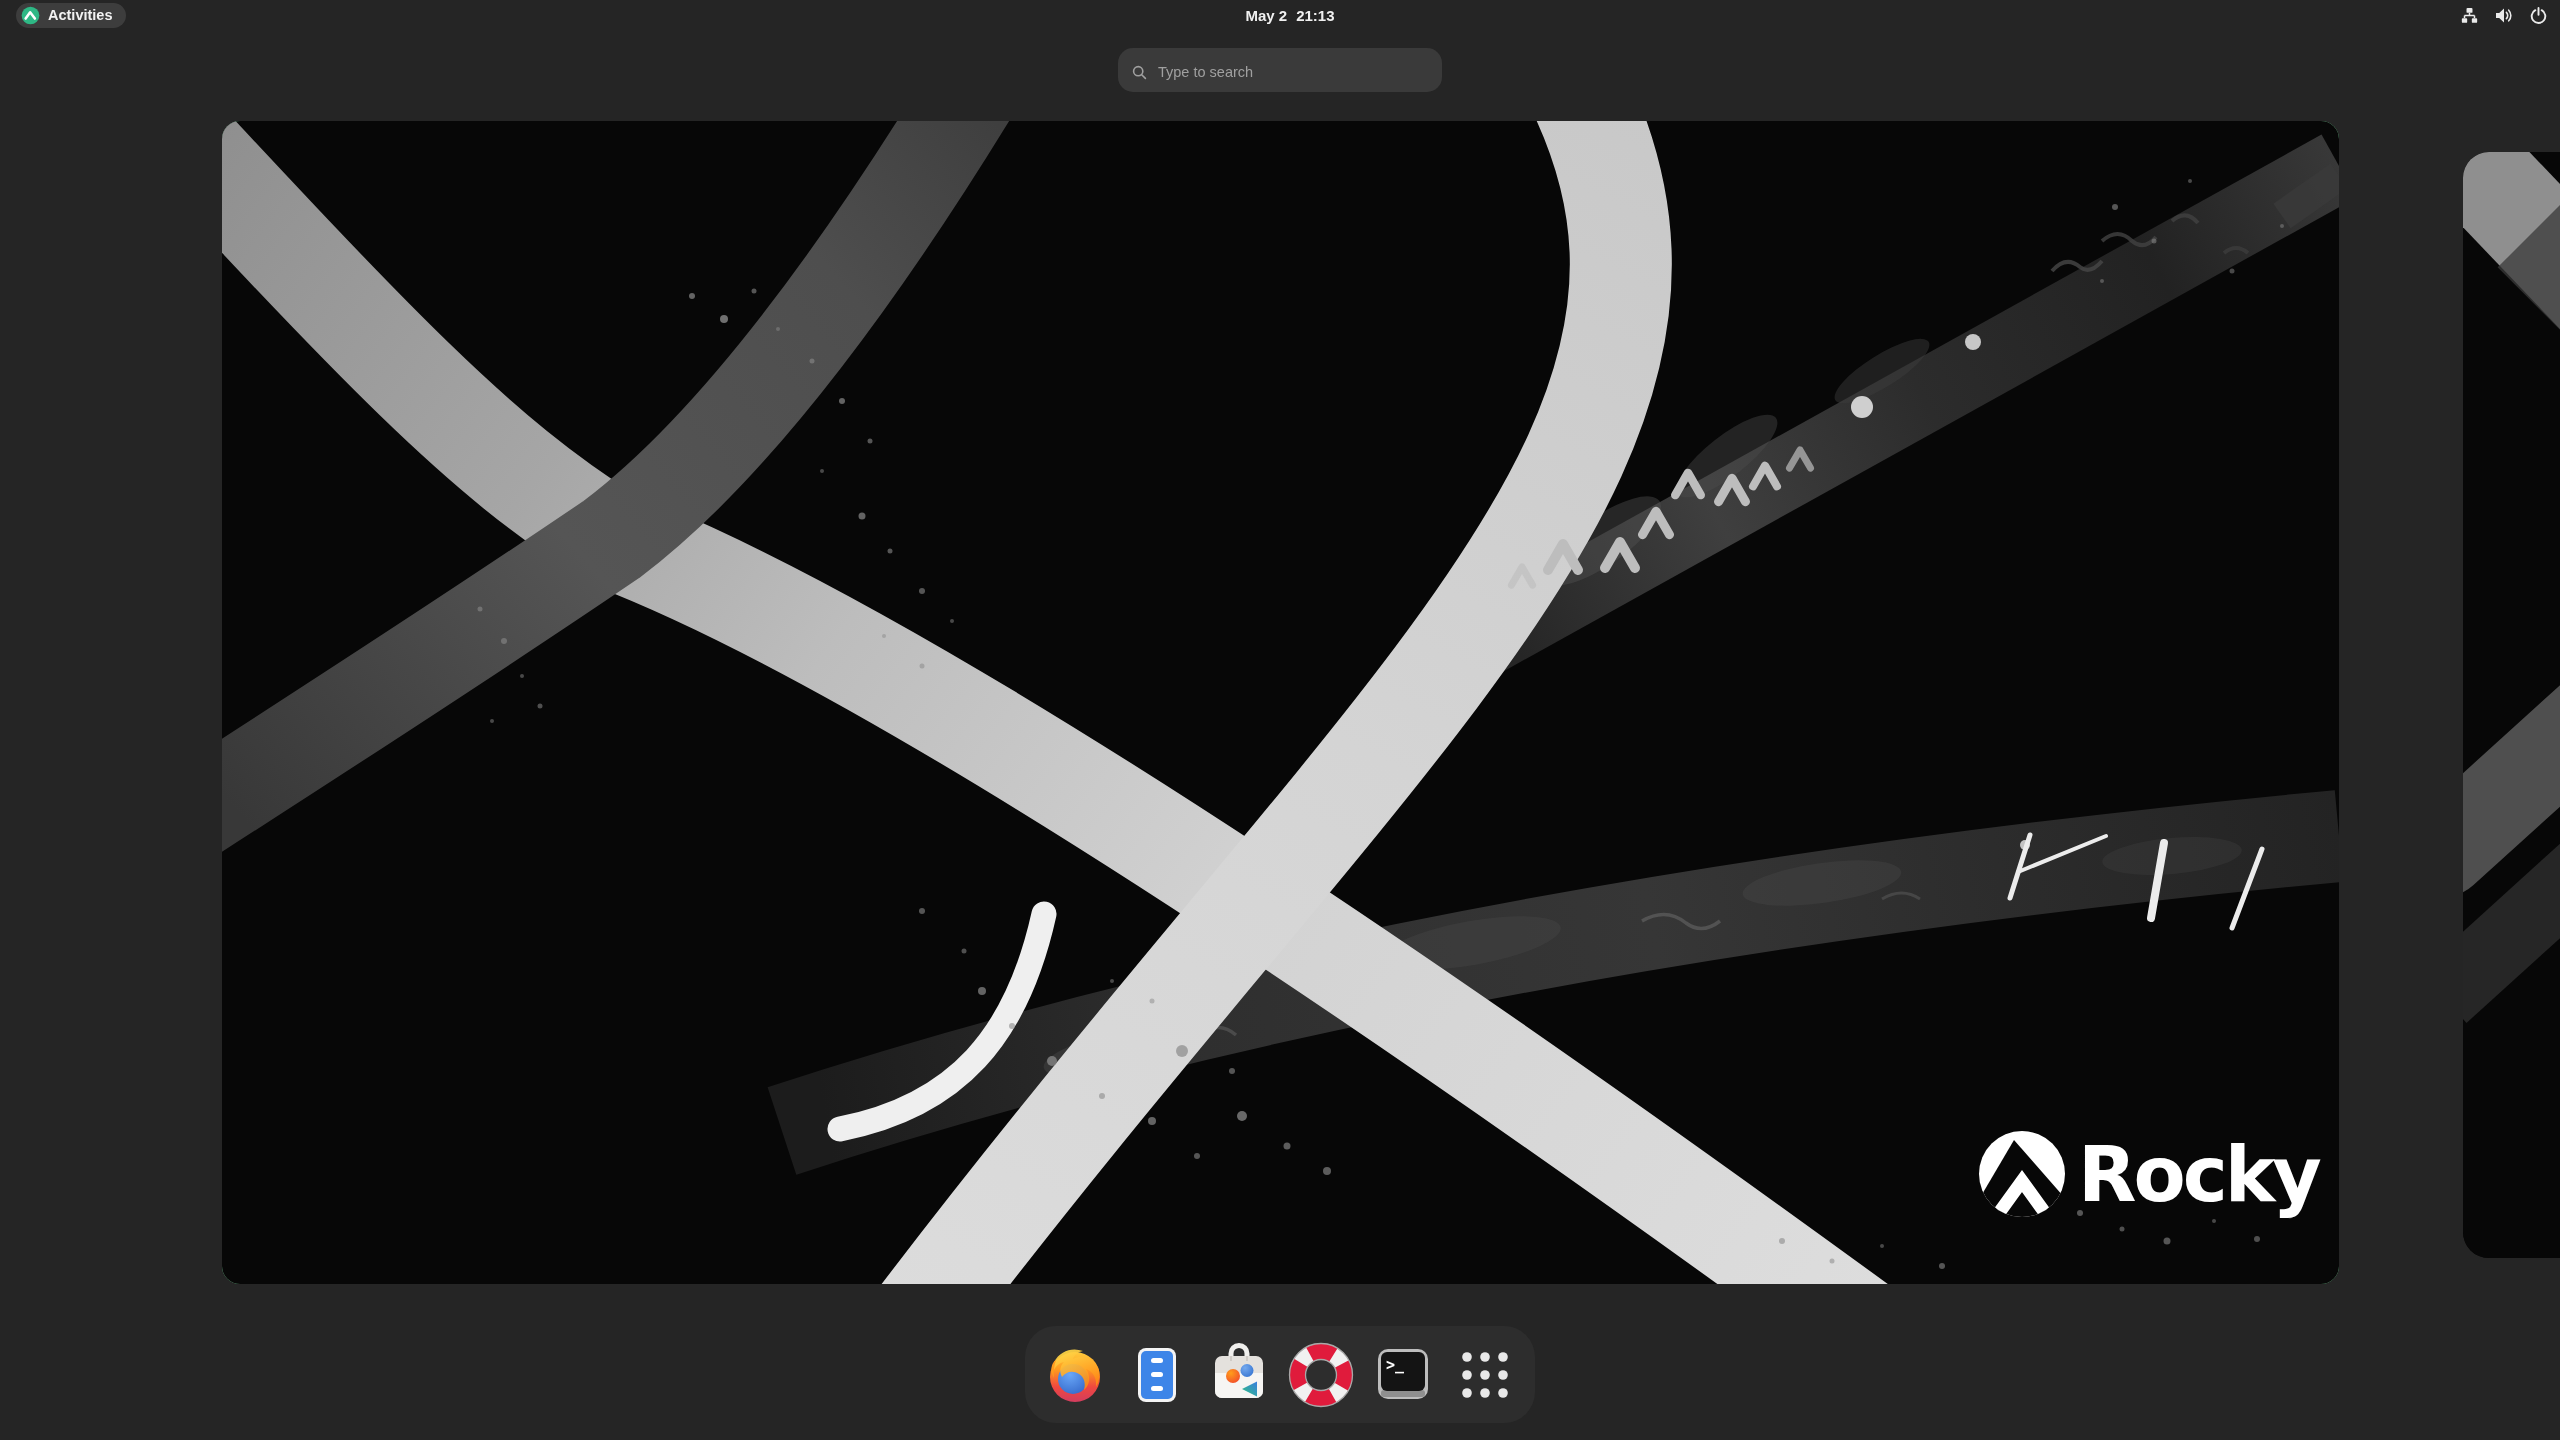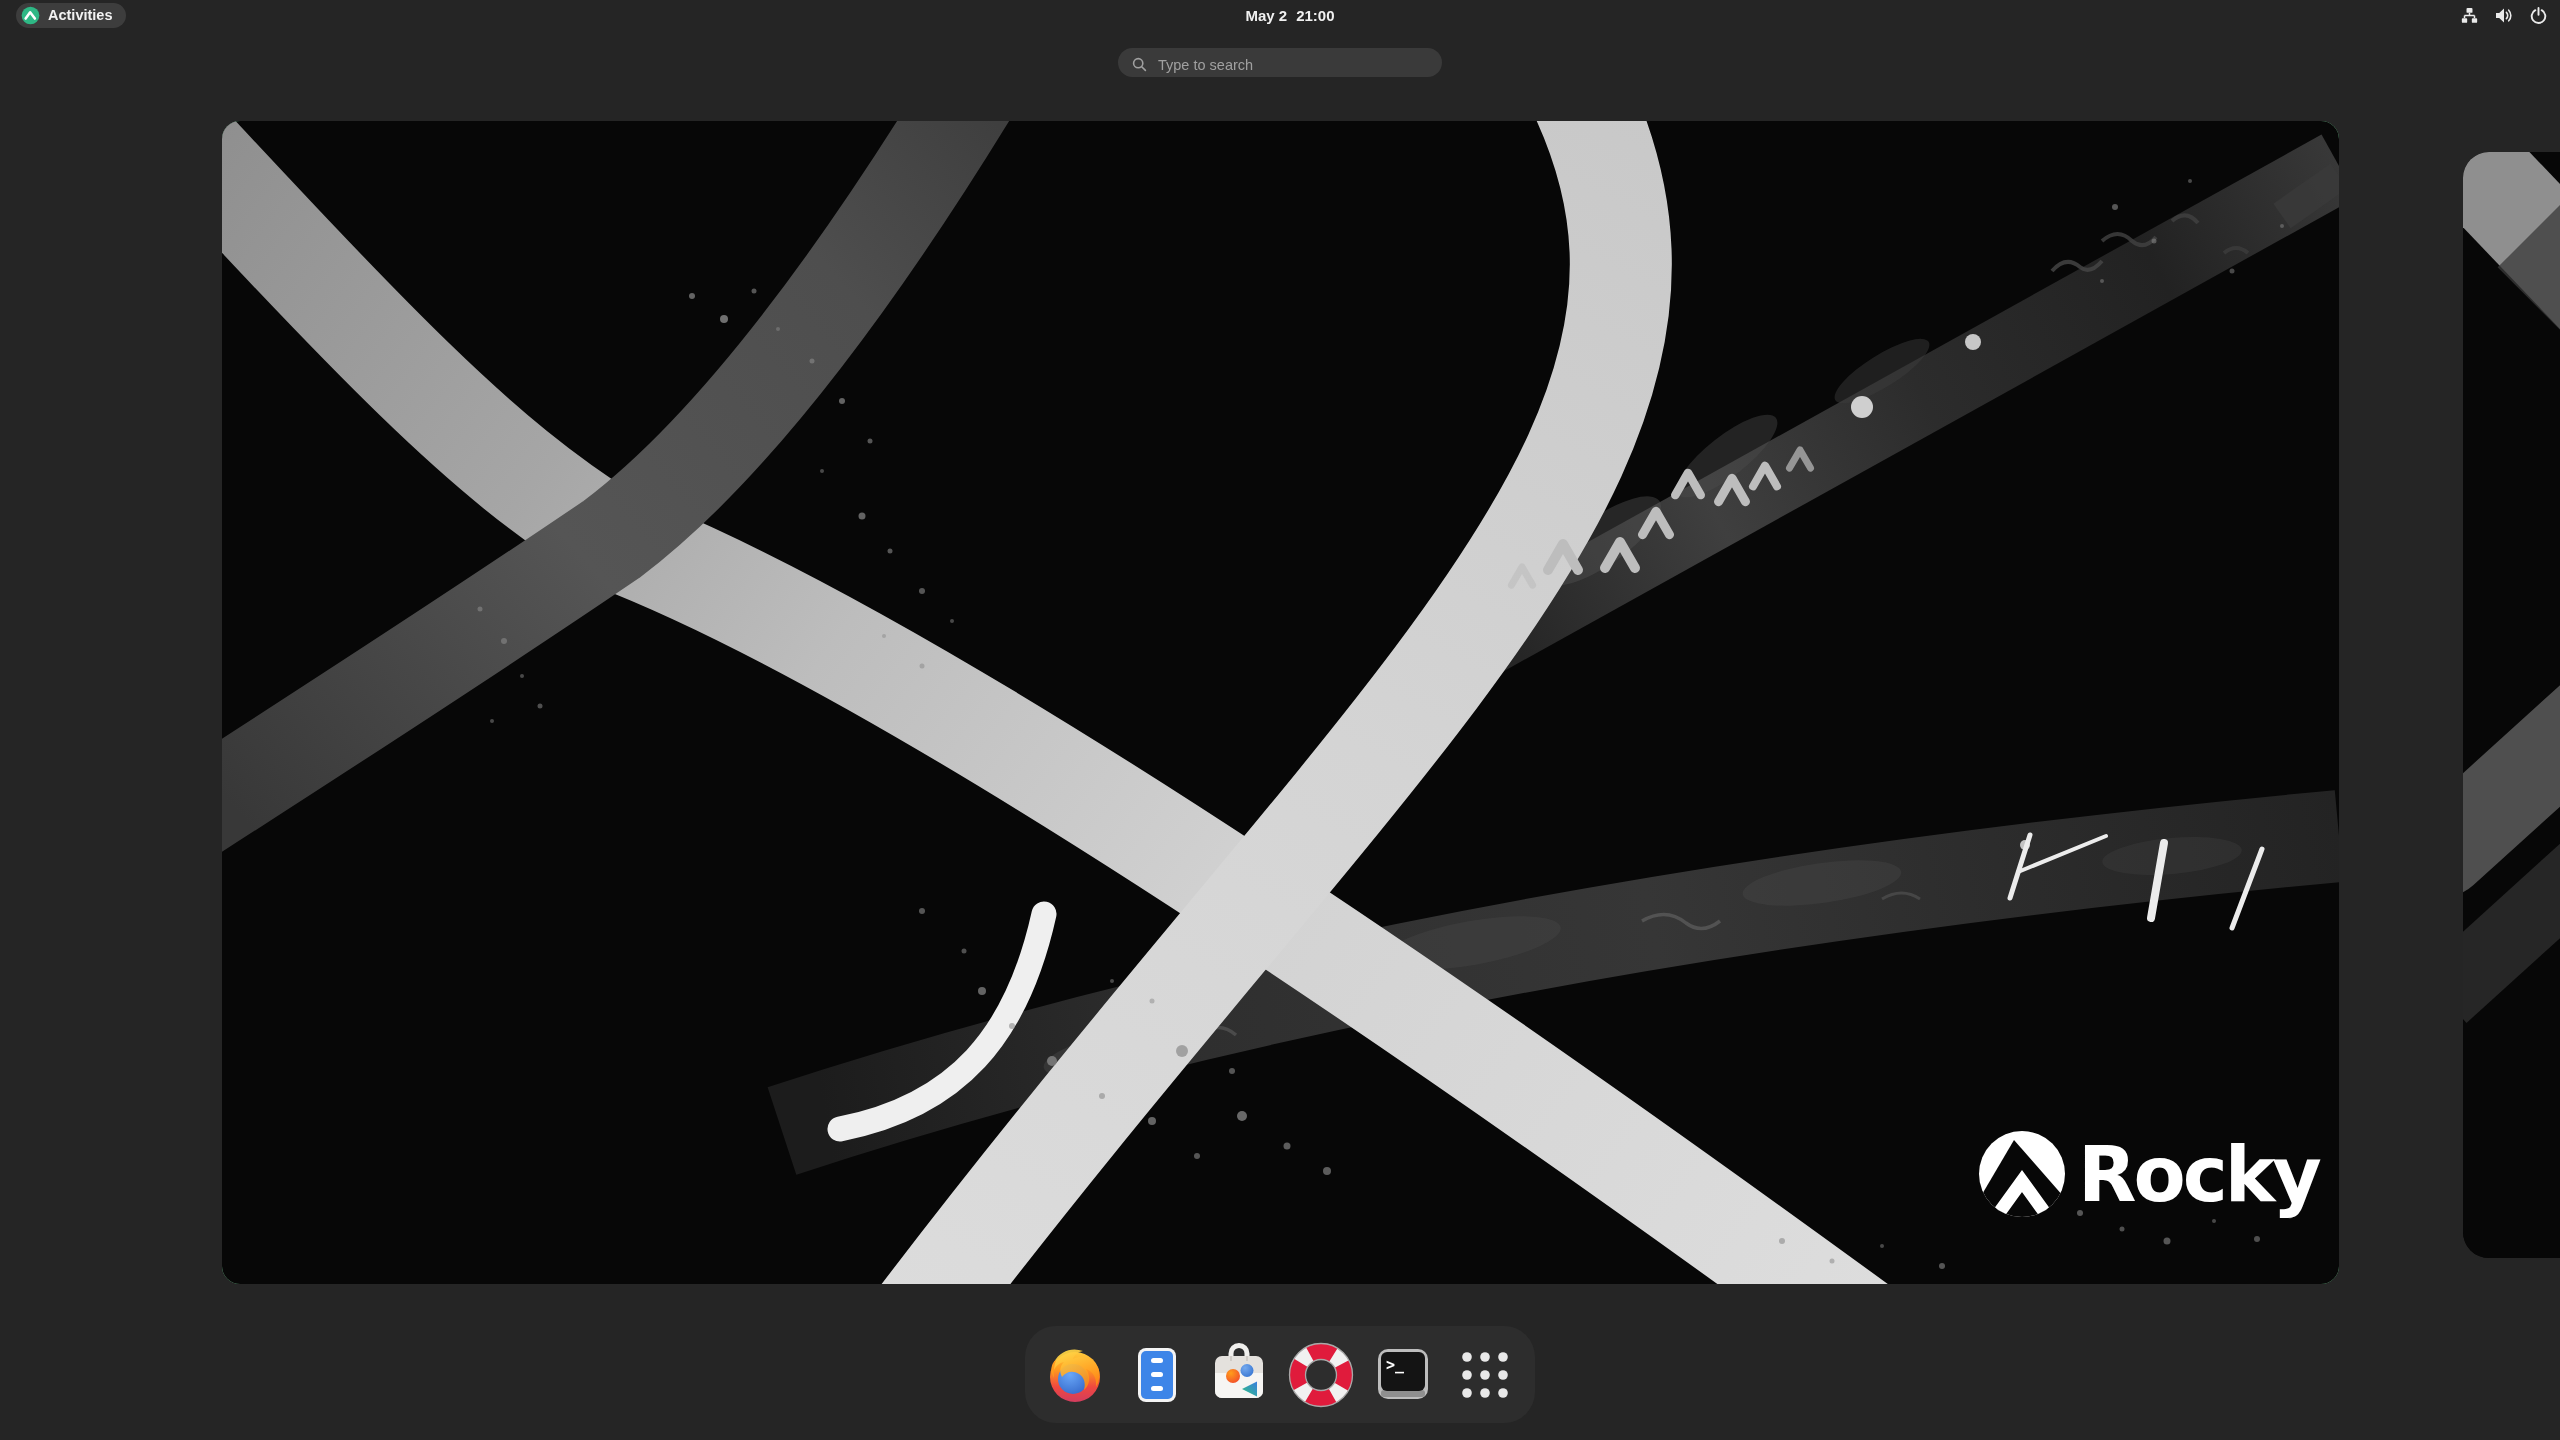--- a/index.html
+++ b/index.html
@@ -22,21 +22,21 @@
     color:#f0f0f0;font-size:15px;font-weight:700;padding-left:20px;
   }
   .status{
     position:absolute;right:13px;top:0;height:30px;
     display:flex;align-items:center;gap:17px;
   }
   .status svg{display:block;}
   
   .searchbar{
     position:absolute;left:50%;top:48px;transform:translateX(-50%);
-    width:324px;height:29px;border-radius:15px;background:#3a3a3a;
+    width:324px;height:44px;border-radius:15px;background:#3a3a3a;
     display:flex;align-items:center;padding:4px 10px 0 14px;gap:9px;
   }
   .searchbar input{
     flex:1;background:transparent;border:none;outline:none;
     color:#cfcfcf;font-size:14.5px;font-family:"Liberation Sans",sans-serif;
   }
   .searchbar input::placeholder{color:#a0a0a0;}
   
   .ws-main{
     position:absolute;left:222px;top:121px;width:2117px;height:1163px;
@@ -69,21 +69,21 @@
     <button class="activities">
       <svg width="19" height="19" viewBox="0 0 20 20">
         <circle cx="10" cy="10" r="9.3" fill="#2eb885"></circle>
         <path d="M 4.9 13.2 L 9.6 6.6 L 14.6 13.2" stroke="#ffffff" stroke-width="2.7" fill="none" stroke-linecap="round" stroke-linejoin="round"></path>
       </svg>
       <span>Activities</span>
     </button>
 
     <div class="clock">
       <span>May 2</span>
-      <span>21:00</span>
+      <span>21:13</span>
     </div>
 
     <div class="status">
       <svg width="17" height="17" viewBox="0 0 16 16">
         <rect x="5.2" y="0.9" width="5.6" height="4.6" rx="0.9" fill="#eaeaea"></rect>
         <path d="M 8 5.5 V 8 M 3.3 8 H 12.7 M 3.3 8 V 10.4 M 12.7 8 V 10.4" stroke="#eaeaea" stroke-width="1.4" fill="none"></path>
         <rect x="0.8" y="10.5" width="5" height="4.4" rx="0.9" fill="#eaeaea"></rect>
         <rect x="10.2" y="10.5" width="5" height="4.4" rx="0.9" fill="#eaeaea"></rect>
       </svg>
       <svg width="18" height="17" viewBox="0 0 18 16">

